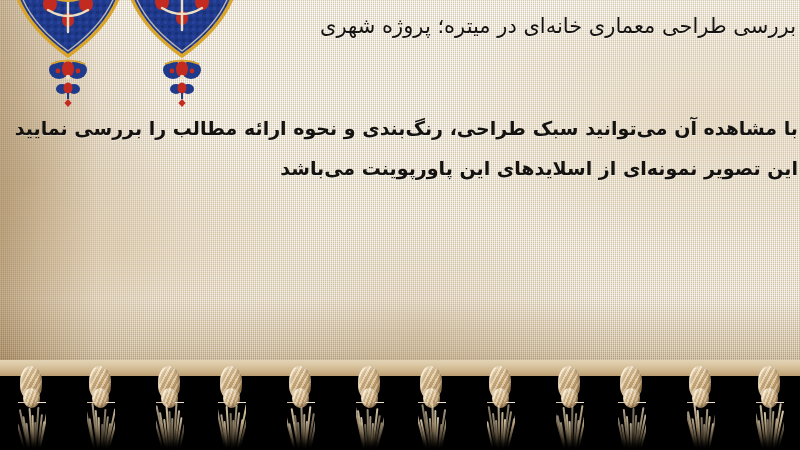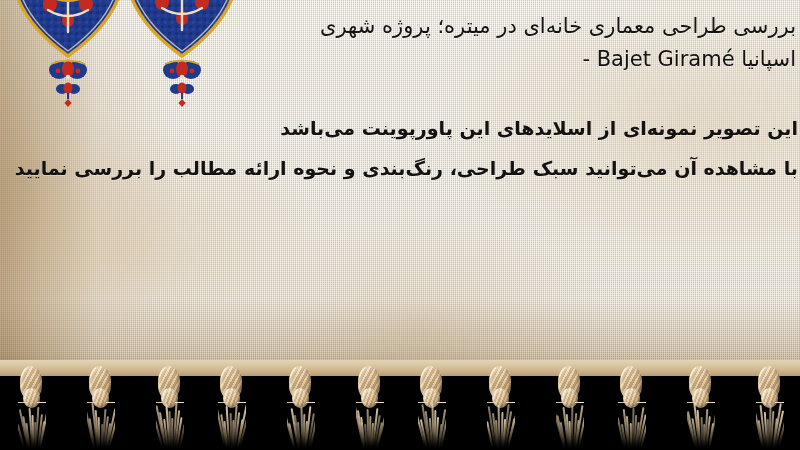--- a/index.html
+++ b/index.html
@@ -245,26 +245,25 @@
         <ellipse cx="0" cy="-1" rx="4.5" ry="5.5" fill="#c42b20"></ellipse>
         <path d="M0 4 L0 10" stroke="#1f3a8a" stroke-width="2"></path>
       </g>
       <path d="M60 141 l3.6 4 -3.6 4 -3.6 -4 Z" fill="#c42b20"></path>
     </svg>
   </div>
 
   <div class="text-layer">
     <div class="title-block">
       <div class="line">بررسی طراحی معماری خانه‌ای در میتره؛ پروژه شهری</div>
-      <div class="line">اسپانیا Bajet Giramé -</div>
     </div>
 
     <div class="body-block">
+      <div class="line">با مشاهده آن می‌توانید سبک طراحی، رنگ‌بندی و نحوه ارائه مطالب را بررسی نمایید</div>
       <div class="line">این تصویر نمونه‌ای از اسلایدهای این پاورپوینت می‌باشد</div>
-      <div class="line">با مشاهده آن می‌توانید سبک طراحی، رنگ‌بندی و نحوه ارائه مطالب را بررسی نمایید</div>
     </div>
   </div>
 
   <div class="fringe-band"></div>
   <div class="fringe-row" id="fringe-row">
       <div class="tassel" style="left: 14.3333px;">
         <div class="knot"></div>
         <div class="knot small"></div>
         <div class="strands">
           <div class="strand" style="height: 26px; left: 2px; transform: rotate(-14.5deg); opacity: 0.55;"></div>

